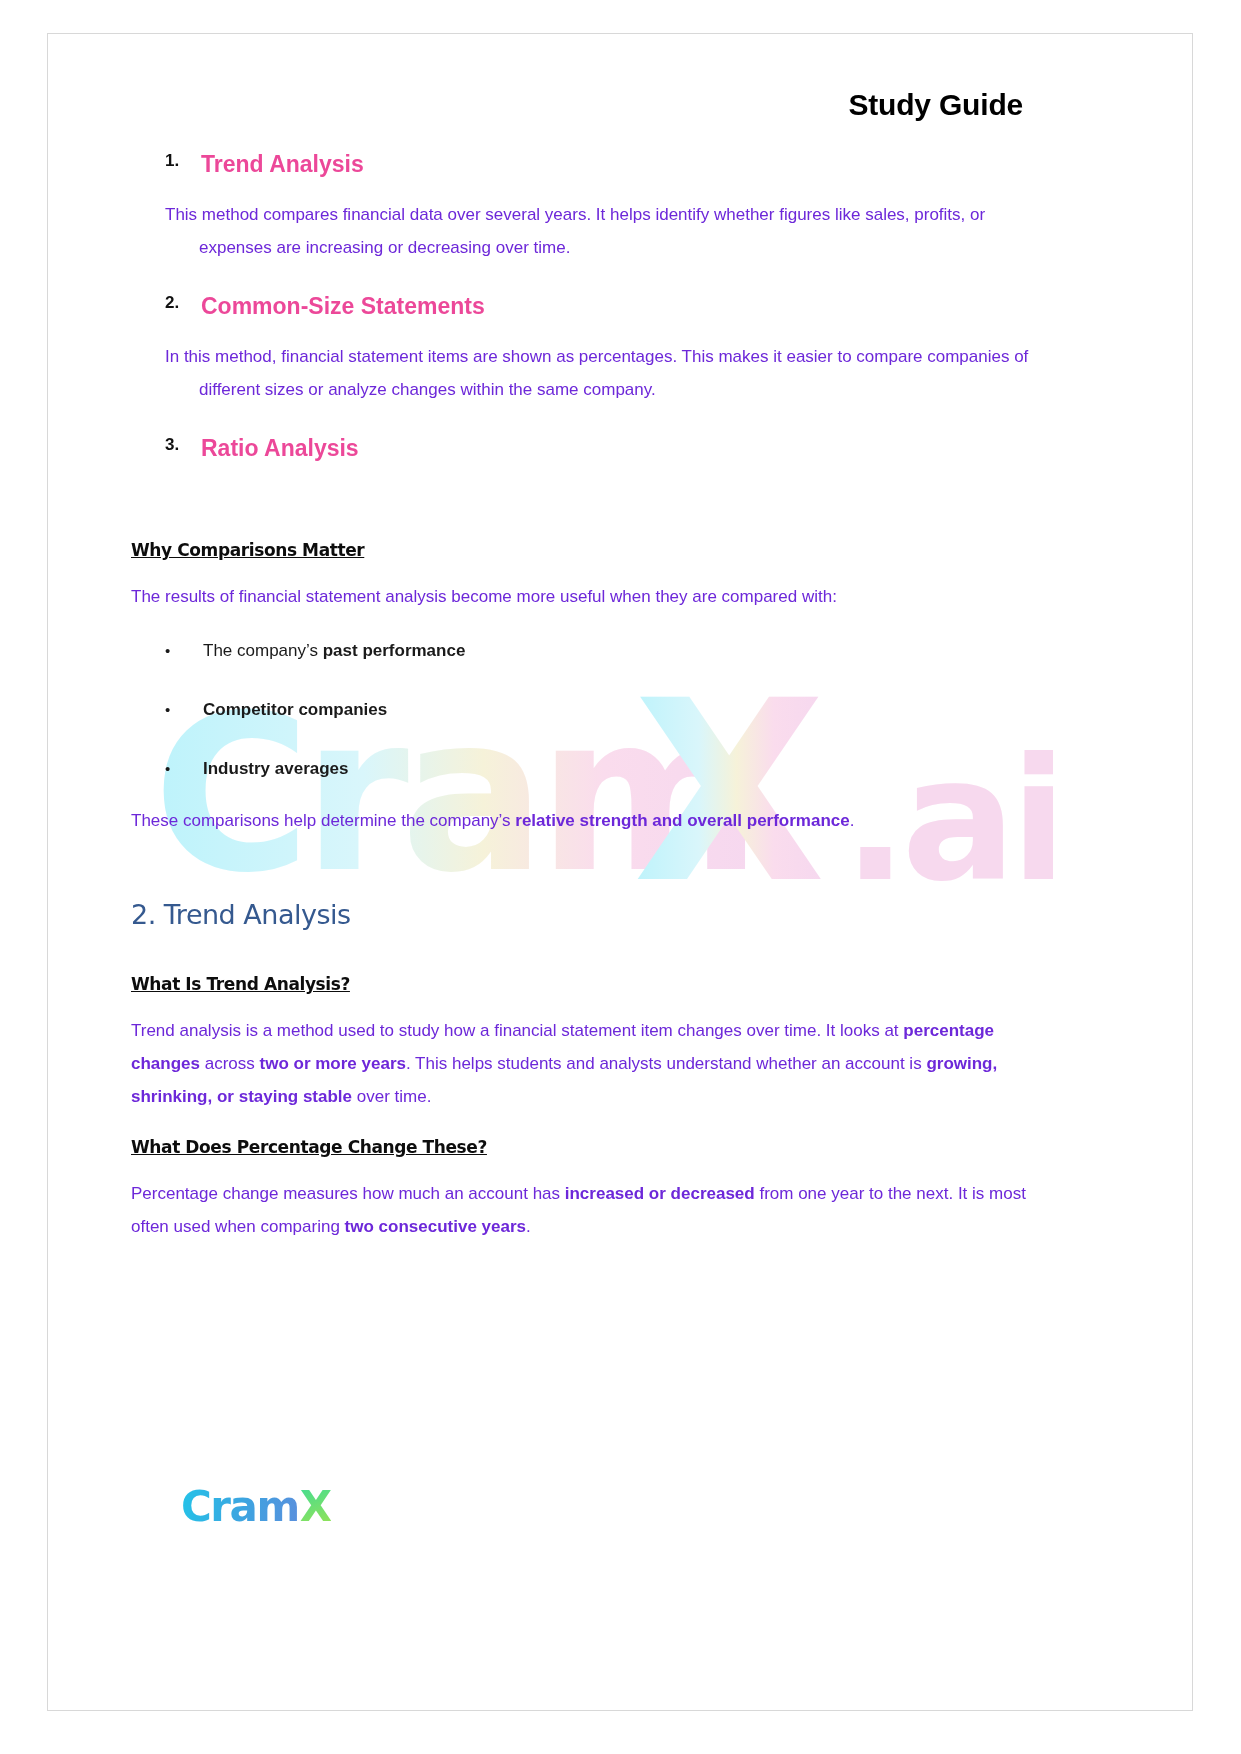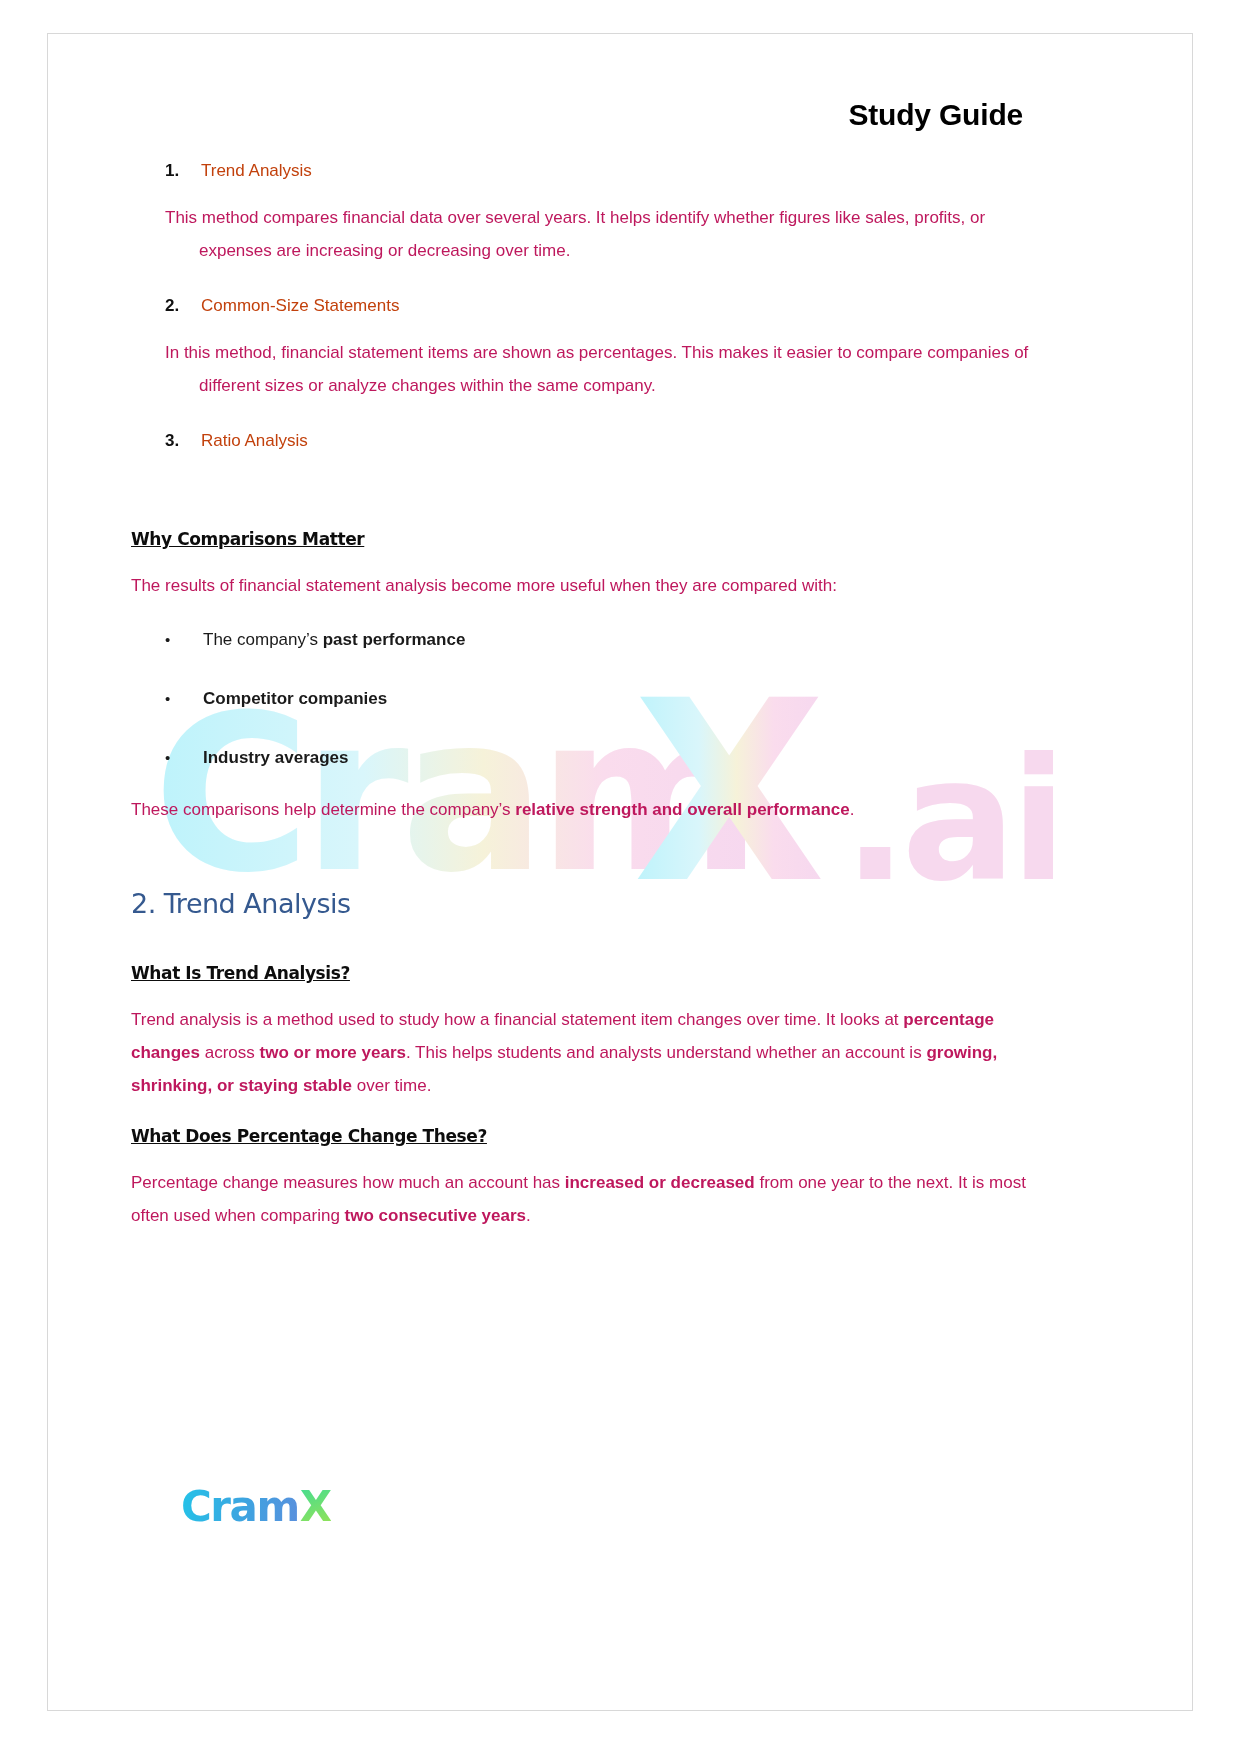--- a/index.html
+++ b/index.html
@@ -25,21 +25,21 @@
     height: 1678px;
     background: #ffffff;
     border: 1px solid #d8d8d8;
     box-sizing: border-box;
     overflow: hidden;
   }
 
   #content-area {
     position: absolute;
     left: 83px;
-    top: 34px;
+    top: 24px;
     width: 900px;
   }
 
   
   .doc-header {
     text-align: right;
     padding-right: 8px;
     margin-top: 30px;
   }
   .doc-header .title {
@@ -56,29 +56,29 @@
     padding-left: 34px;
   }
   .num-item .num {
     width: 36px;
     flex: 0 0 36px;
     font-size: 17px;
     font-weight: bold;
     color: #111;
   }
   .num-item .num-label {
-    font-size: 17px;
-    font-weight: normal;
-    color: #c2410c;
+    font-size: 23px;
+    font-weight: bold;
+    color: #ec4899;
   }
 
   .body-para {
     font-size: 17px;
     line-height: 33px;
-    color: #be185d;
+    color: #6d28d9;
     margin-top: 20px;
   }
   .body-para.hang {
     padding-left: 68px;
     text-indent: -34px;
   }
 
   
   .sub-heading {
     font-family: "DejaVu Sans", sans-serif;

